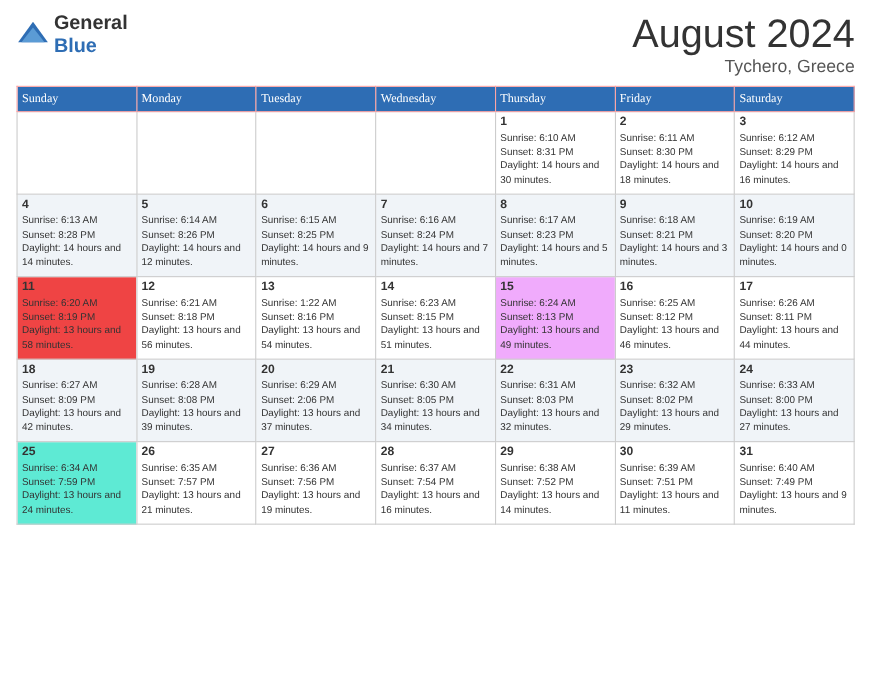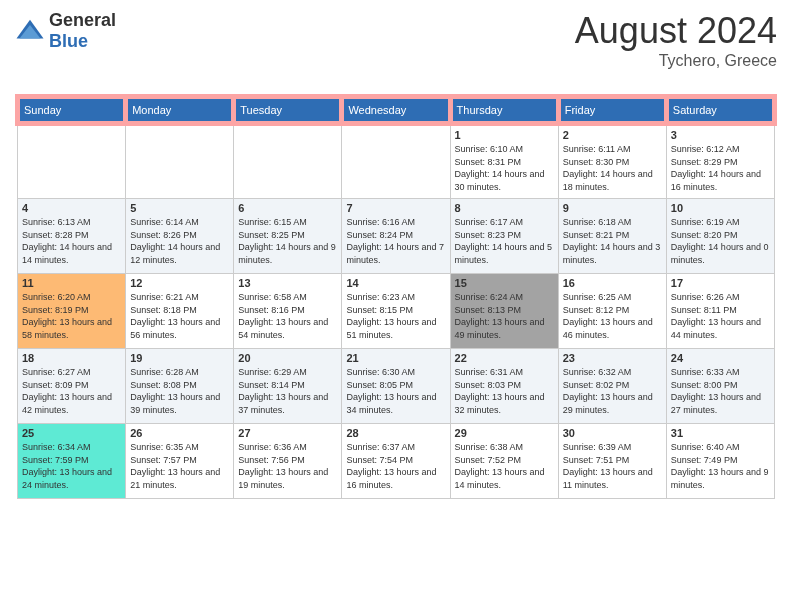--- a/index.html
+++ b/index.html
@@ -1,38 +1,39 @@
 <!DOCTYPE html>
 <html><head>
   <meta charset="utf-8">
   <style>
     * { box-sizing: border-box; margin: 0; padding: 0; }
     body { font-family: Arial, sans-serif; background: #fff; width: 792px; height: 612px; overflow: hidden; }
     
     .page { width: 792px; min-height: 612px; padding: 10px 15px; }
     
-    .header { display: flex; justify-content: space-between; align-items: flex-start; margin-bottom: 24px; }
+    .header { display: flex; justify-content: space-between; align-items: flex-start; margin-bottom: 8px; }
     
     .logo { display: flex; align-items: center; gap: 4px; }
     .logo-icon { width: 30px; height: 30px; }
     
     .title-area { text-align: right; }
     .month-year { font-size: 36px; color: #333; font-weight: normal; }
     .location { font-size: 16px; color: #555; }
     
     .calendar { width: 100%; border-collapse: collapse; font-size: 10px; }
     
     .calendar th {
       background-color: #2e6db4;
       color: white;
       padding: 5px 4px;
       text-align: left;
       font-size: 11px;
       font-weight: normal;
-      border: 5px solid #fca5a5;
+      border: 1px solid #fca5a5;
+      font-family: Liberation Serif, serif;
     }
     
     .calendar td {
       border: 1px solid #ccc;
       padding: 3px 4px;
       vertical-align: top;
       width: calc(100% / 7);
       height: 75px;
       background: #fff;
     }
@@ -140,45 +141,45 @@
             <div class="day-info">Daylight: 14 hours and 3 minutes.</div>
           </td>
           <td style="background: rgb(240, 244, 248);">
             <div class="day-num">10</div>
             <div class="day-info">Sunrise: 6:19 AM</div>
             <div class="day-info">Sunset: 8:20 PM</div>
             <div class="day-info">Daylight: 14 hours and 0 minutes.</div>
           </td>
         </tr>
         <tr>
-          <td style="background: #fdba74;">
+          <td style="background: #ef4444;">
             <div class="day-num">11</div>
             <div class="day-info">Sunrise: 6:20 AM</div>
             <div class="day-info">Sunset: 8:19 PM</div>
             <div class="day-info">Daylight: 13 hours and 58 minutes.</div>
           </td>
           <td style="background: rgb(255, 255, 255);">
             <div class="day-num">12</div>
             <div class="day-info">Sunrise: 6:21 AM</div>
             <div class="day-info">Sunset: 8:18 PM</div>
             <div class="day-info">Daylight: 13 hours and 56 minutes.</div>
           </td>
           <td style="background: rgb(255, 255, 255);">
             <div class="day-num">13</div>
-            <div class="day-info">Sunrise: 6:58 AM</div>
+            <div class="day-info">Sunrise: 1:22 AM</div>
             <div class="day-info">Sunset: 8:16 PM</div>
             <div class="day-info">Daylight: 13 hours and 54 minutes.</div>
           </td>
           <td style="background: rgb(255, 255, 255);">
             <div class="day-num">14</div>
             <div class="day-info">Sunrise: 6:23 AM</div>
             <div class="day-info">Sunset: 8:15 PM</div>
             <div class="day-info">Daylight: 13 hours and 51 minutes.</div>
           </td>
-          <td style="background: #a3a3a3;">
+          <td style="background: #f0abfc;">
             <div class="day-num">15</div>
             <div class="day-info">Sunrise: 6:24 AM</div>
             <div class="day-info">Sunset: 8:13 PM</div>
             <div class="day-info">Daylight: 13 hours and 49 minutes.</div>
           </td>
           <td style="background: rgb(255, 255, 255);">
             <div class="day-num">16</div>
             <div class="day-info">Sunrise: 6:25 AM</div>
             <div class="day-info">Sunset: 8:12 PM</div>
             <div class="day-info">Daylight: 13 hours and 46 minutes.</div>
@@ -199,21 +200,21 @@
           </td>
           <td style="background: rgb(240, 244, 248);">
             <div class="day-num">19</div>
             <div class="day-info">Sunrise: 6:28 AM</div>
             <div class="day-info">Sunset: 8:08 PM</div>
             <div class="day-info">Daylight: 13 hours and 39 minutes.</div>
           </td>
           <td style="background: rgb(240, 244, 248);">
             <div class="day-num">20</div>
             <div class="day-info">Sunrise: 6:29 AM</div>
-            <div class="day-info">Sunset: 8:14 PM</div>
+            <div class="day-info">Sunset: 2:06 PM</div>
             <div class="day-info">Daylight: 13 hours and 37 minutes.</div>
           </td>
           <td style="background: rgb(240, 244, 248);">
             <div class="day-num">21</div>
             <div class="day-info">Sunrise: 6:30 AM</div>
             <div class="day-info">Sunset: 8:05 PM</div>
             <div class="day-info">Daylight: 13 hours and 34 minutes.</div>
           </td>
           <td style="background: rgb(240, 244, 248);">
             <div class="day-num">22</div>

